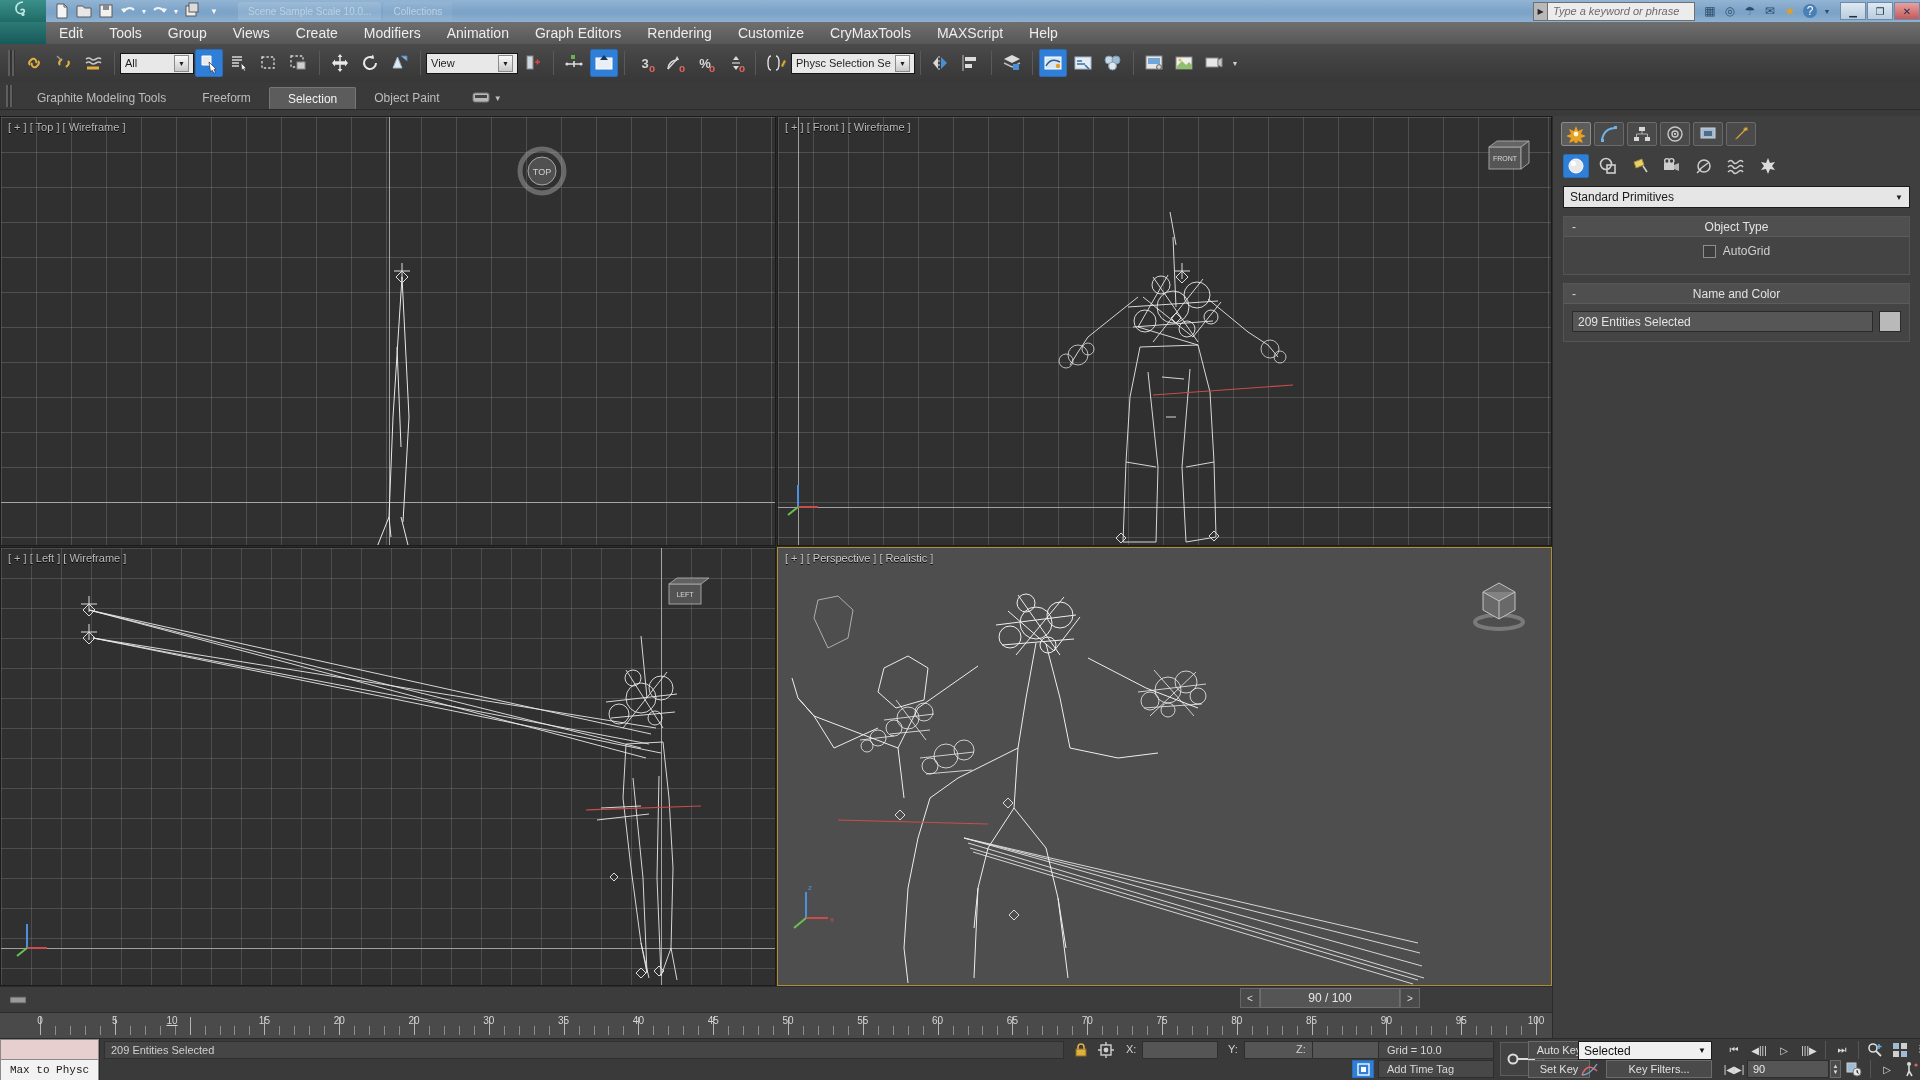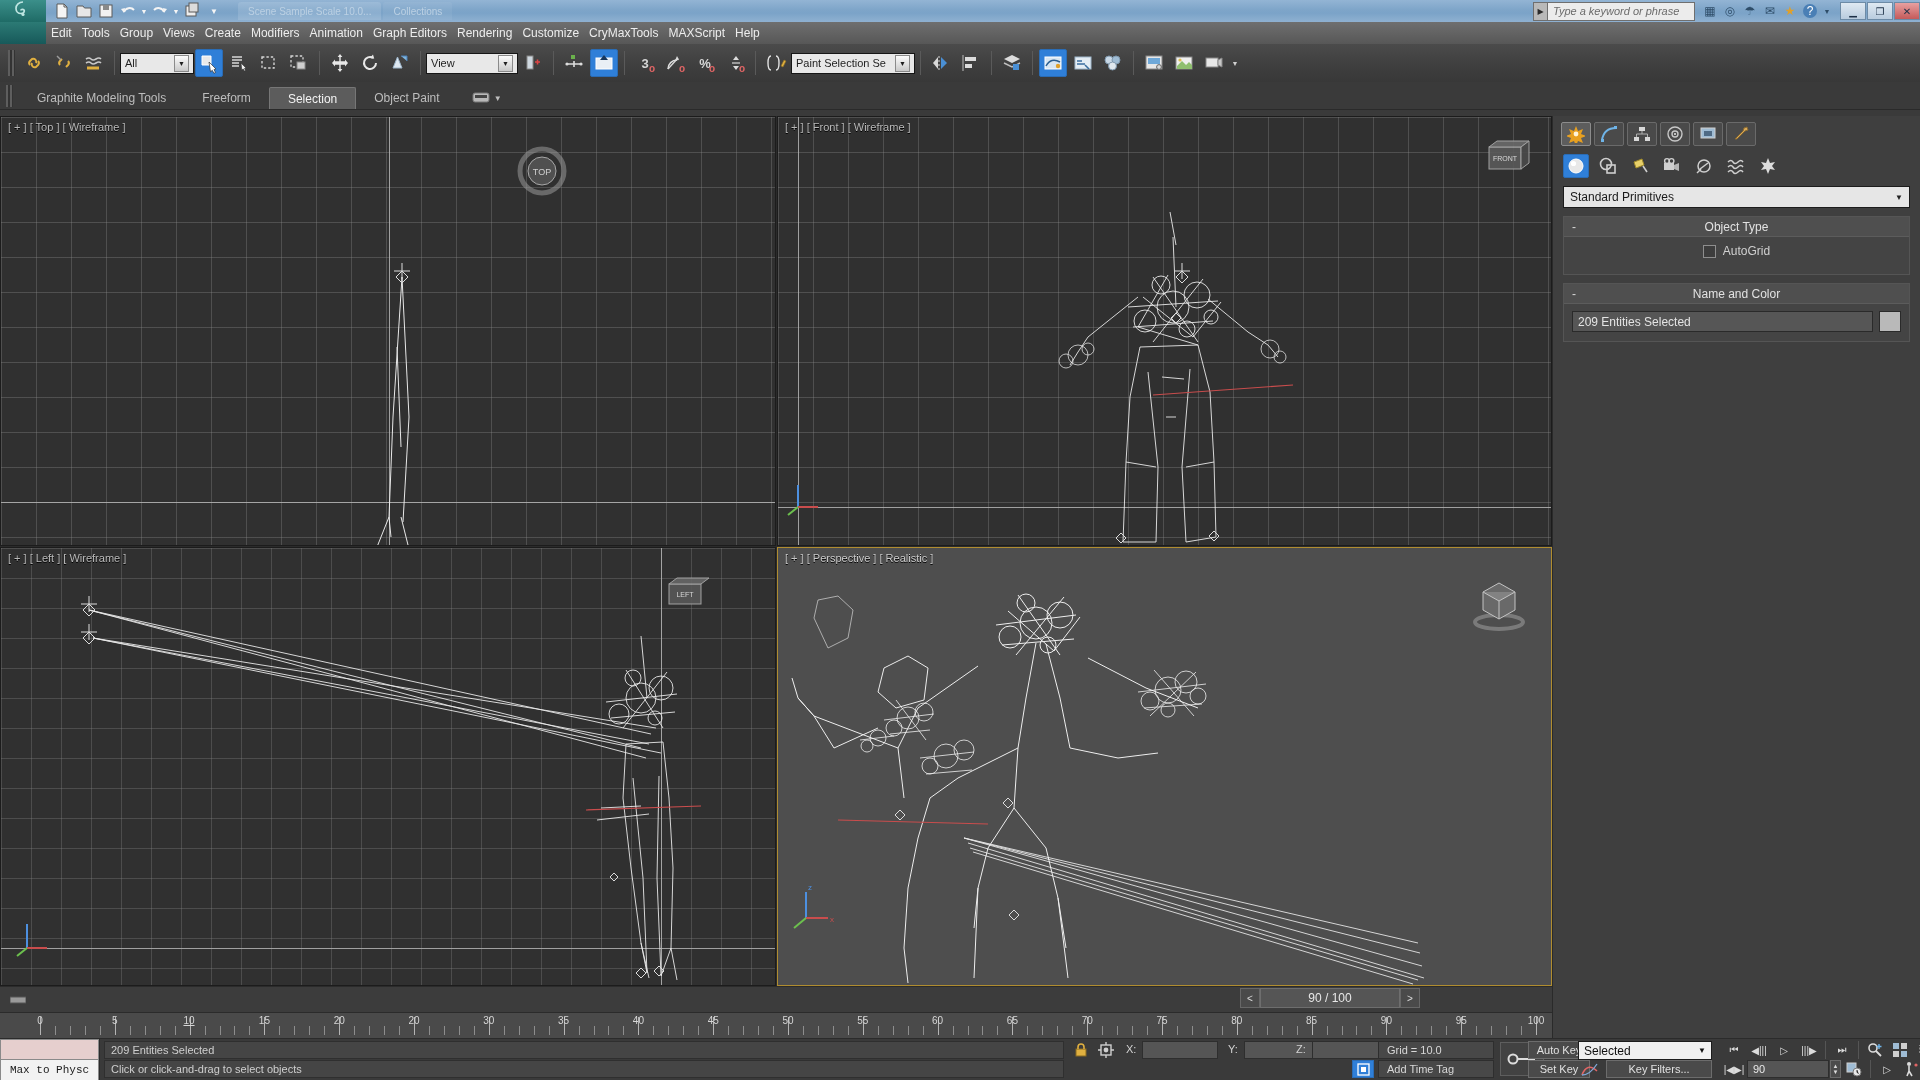--- a/index.html
+++ b/index.html
@@ -52,22 +52,22 @@
     font-size:10px;color:#1d3047;}
   .winbtn.close{background:linear-gradient(180deg,#e7a0a0,#c55a5a);}
 
   
   .menubar{
     position:absolute;left:0;top:22px;width:1920px;height:22px;
     background:linear-gradient(180deg,#6f6f6f,#575757);
     display:flex;align-items:center;
   }
   .menu-logo-pad{width:46px;height:22px;background:linear-gradient(180deg,#2c7a75,#17595a);}
-  .menu-item{padding:0 5px;height:22px;display:flex;align-items:center;
-    font-size:12px;color:#ededed;}
+  .menu-item{padding:0 13px;height:22px;display:flex;align-items:center;
+    font-size:14px;color:#ededed;}
 
   
   .toolbar{
     position:absolute;left:0;top:44px;width:1920px;height:38px;
     background:linear-gradient(180deg,#4b4b4b 0%,#3f3f3f 55%,#383838 100%);
     display:flex;align-items:center;padding-left:8px;
   }
   .grip{width:7px;height:26px;margin-right:4px;
     background:repeating-linear-gradient(90deg,#5e5e5e 0 2px,#333 2px 4px);}
   .tbtn{width:28px;height:28px;margin:0 1px;border:1px solid transparent;border-radius:2px;
@@ -439,21 +439,21 @@
     <div class="sep"></div>
 
     <div class="tbtn">
       <svg class="ico" viewBox="0 0 22 22">
           <path d="M6 4q-3 0-3 7t3 7" fill="none" stroke="#e2e2e2" stroke-width="1.4"></path>
           <path d="M11 4q3 0 3 7t-3 7" fill="none" stroke="#e2e2e2" stroke-width="1.4"></path>
           <path d="M16 14l3-6 2 1-3 6z" fill="#e0b040" stroke="#8a6b20" stroke-width=".6"></path>
         </svg>
     </div>
     <div class="combo" style="width:124px;">
-      <div class="cval">Paint Selection Se</div>
+      <div class="cval">Physc Selection Se</div>
       <div class="carr">▼</div>
     </div>
 
     <div class="sep"></div>
 
     <div class="tbtn">
       <svg class="ico" viewBox="0 0 22 22">
           <path d="M9 4v14" stroke="#bdbdbd" stroke-width="1.2" stroke-dasharray="2 2"></path>
           <path d="M8 5L3 11l5 6z" fill="#d9d9d9"></path>
           <path d="M11 5l6 6-6 6z" fill="#4a8fd4"></path>
@@ -815,21 +815,21 @@
         <div class="tick" style="left: 29.92px;"></div>
         <div class="tick" style="left: 44.88px;"></div>
         <div class="tick" style="left: 59.84px;"></div>
         <div class="tick major" style="left: 74.8px;"></div>
         <div class="tnum" style="left: 74.8px;">5</div>
         <div class="tick" style="left: 89.76px;"></div>
         <div class="tick" style="left: 104.72px;"></div>
         <div class="tick" style="left: 119.68px;"></div>
         <div class="tick" style="left: 134.64px;"></div>
         <div class="tick major" style="left: 149.6px;"></div>
-        <div class="tnum" style="left: 149px; text-decoration: underline;">10</div>
+        <div class="tnum" style="left: 132px; text-decoration: underline;">10</div>
         <div class="tick" style="left: 164.56px;"></div>
         <div class="tick" style="left: 179.52px;"></div>
         <div class="tick" style="left: 194.48px;"></div>
         <div class="tick" style="left: 209.44px;"></div>
         <div class="tick major" style="left: 224.4px;"></div>
         <div class="tnum" style="left: 224.4px;">15</div>
         <div class="tick" style="left: 239.36px;"></div>
         <div class="tick" style="left: 254.32px;"></div>
         <div class="tick" style="left: 269.28px;"></div>
         <div class="tick" style="left: 284.24px;"></div>
@@ -1057,21 +1057,20 @@
     </div>
   </div>
 
   <div class="statusarea">
     <div class="mtp">
       <div class="mtp-top"></div>
       <div class="mtp-bot">Max to Physc</div>
     </div>
 
     <div class="st-prompt">209 Entities Selected</div>
-    <div class="st-prompt st-prompt2">Click or click-and-drag to select objects</div>
 
     <div class="st-lock">
       <svg width="12" height="14" viewBox="0 0 12 14">
           <rect x="1" y="6" width="10" height="7" fill="#e0b040" stroke="#8a6b20"></rect>
           <path d="M3 6V4a3 3 0 0 1 6 0v2" fill="none" stroke="#e0b040" stroke-width="1.6"></path>
         </svg>
     </div>
     <div class="st-sel">
       <svg width="16" height="16" viewBox="0 0 16 16">
           <rect x="3" y="3" width="10" height="10" fill="none" stroke="#cfcfcf" stroke-width="1.4"></rect>

